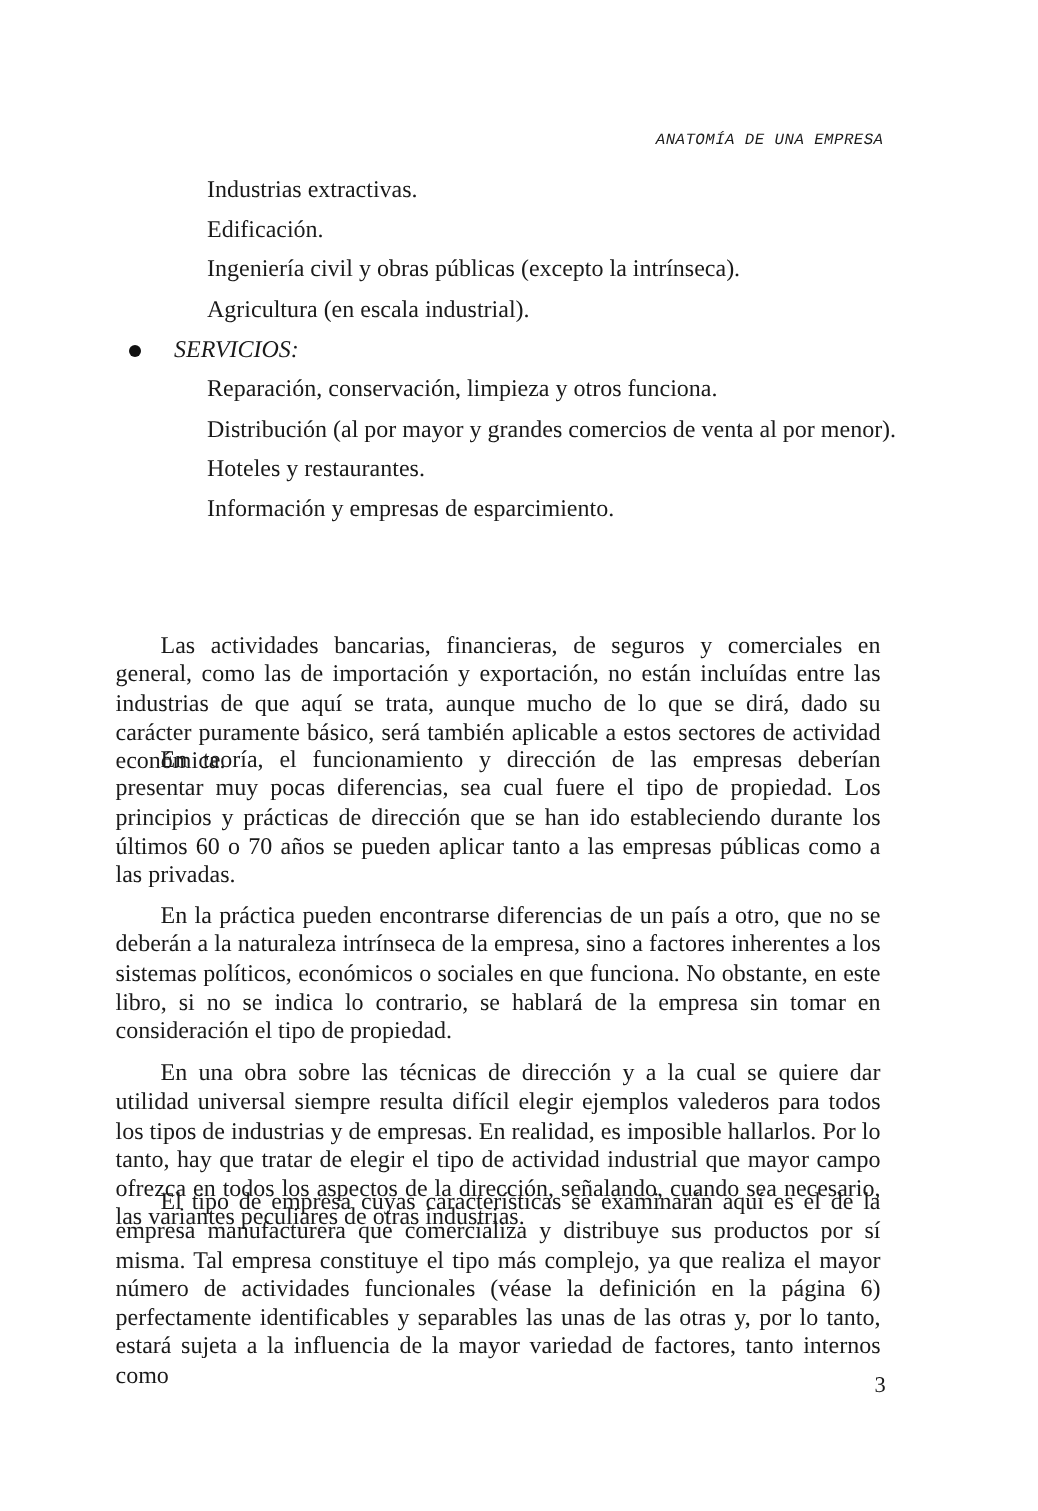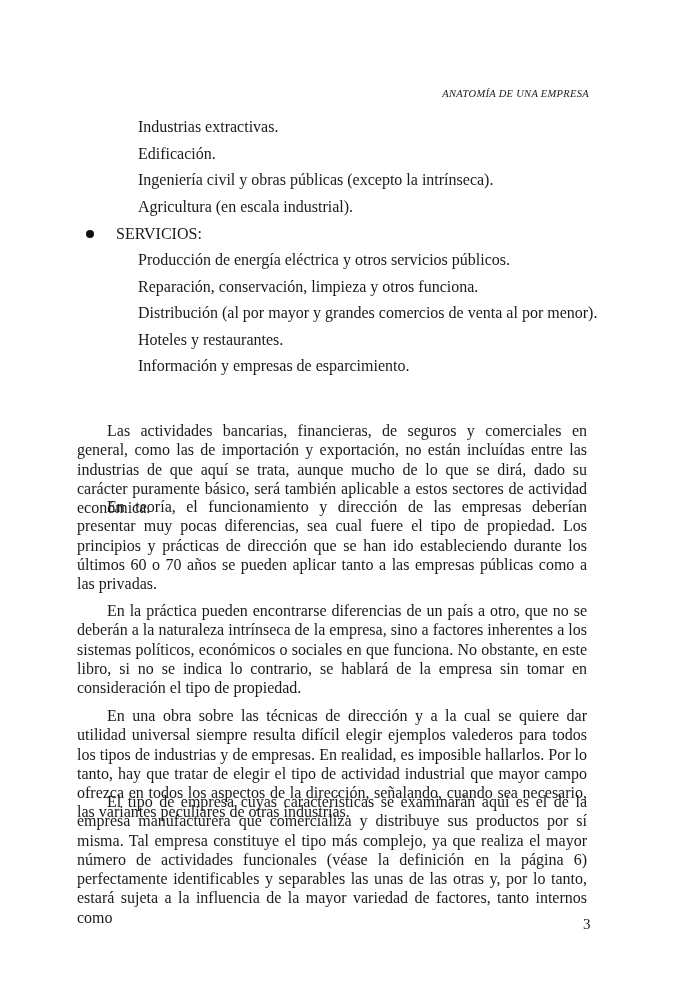--- a/index.html
+++ b/index.html
@@ -1,29 +1,29 @@
 <!DOCTYPE html>
 <html><head>
 <meta charset="utf-8">
 <style>
   html, body { margin: 0; padding: 0; background: #ffffff; }
   body { width: 692px; height: 1007px; position: relative; overflow: hidden; color: #1a1a1a; }
   .page { position: absolute; left: 0; top: 0; width: 692px; height: 1007px; }
   .running-head {
     position: absolute; top: 88px; right: 103px;
-    font-family: Liberation Serif, serif; font-style: italic; font-size: 10.5px;
+    font-family: Liberation Mono, monospace; font-style: italic; font-size: 10.5px;
     letter-spacing: 0.3px;
   }
   .serif { font-family: "Liberation Serif", serif; font-size: 16px; }
   .list { position: absolute; left: 138px; }
   .list .item { height: 26.5px; line-height: 20px; white-space: nowrap; }
   #list1 { top: 117px; }
   .bullet-row { position: absolute; top: 224px; left: 86px; height: 20px; line-height: 20px; }
   .bullet-dot { position: absolute; left: 0; top: 6px; width: 8px; height: 8px; border-radius: 50%; background: #111; }
-  .bullet-label { position: absolute; left: 30px; top: 0; white-space: nowrap; }
+  .bullet-label { position: absolute; left: 30px; top: 0; font-style: italic; white-space: nowrap; }
   #list2 { top: 250px; }
   .para {
     position: absolute; left: 77px; width: 510px;
     text-align: justify; text-indent: 30px; line-height: 19.3px;
   }
   #p1 { top: 405px; }
   #p2 { top: 481px; }
   #p3 { top: 585px; }
   #p4 { top: 690px; }
   #p5 { top: 776px; }
@@ -41,21 +41,20 @@
     <div class="item">Ingeniería civil y obras públicas (excepto la intrínseca).</div>
     <div class="item">Agricultura (en escala industrial).</div>
   </div>
 
   <div class="bullet-row serif">
     <span class="bullet-dot"></span>
     <span class="bullet-label">SERVICIOS:</span>
   </div>
 
   <div class="list serif" id="list2">
-    <div class="item">Producción de energía eléctrica y otros servicios públicos.</div>
     <div class="item">Reparación, conservación, limpieza y otros funciona.</div>
     <div class="item">Distribución (al por mayor y grandes comercios de venta al por menor).</div>
     <div class="item">Hoteles y restaurantes.</div>
     <div class="item">Información y empresas de esparcimiento.</div>
   </div>
 
   <p class="para serif" id="p1">Las actividades bancarias, financieras, de seguros y comerciales en general, como las de importación y exportación, no están incluídas entre las industrias de que aquí se trata, aunque mucho de lo que se dirá, dado su carácter puramente básico, será también aplicable a estos sectores de actividad económica.</p>
   <p class="para serif" id="p2">En teoría, el funcionamiento y dirección de las empresas deberían presentar muy pocas diferencias, sea cual fuere el tipo de propiedad. Los principios y prácticas de dirección que se han ido estableciendo durante los últimos 60 o 70 años se pueden aplicar tanto a las empresas públicas como a las privadas.</p>
   <p class="para serif" id="p3">En la práctica pueden encontrarse diferencias de un país a otro, que no se deberán a la naturaleza intrínseca de la empresa, sino a factores inherentes a los sistemas políticos, económicos o sociales en que funciona. No obstante, en este libro, si no se indica lo contrario, se hablará de la empresa sin tomar en consideración el tipo de propiedad.</p>
   <p class="para serif" id="p4">En una obra sobre las técnicas de dirección y a la cual se quiere dar utilidad universal siempre resulta difícil elegir ejemplos valederos para todos los tipos de industrias y de empresas. En realidad, es imposible hallarlos. Por lo tanto, hay que tratar de elegir el tipo de actividad industrial que mayor campo ofrezca en todos los aspectos de la dirección, señalando, cuando sea necesario, las variantes peculiares de otras industrias.</p>

